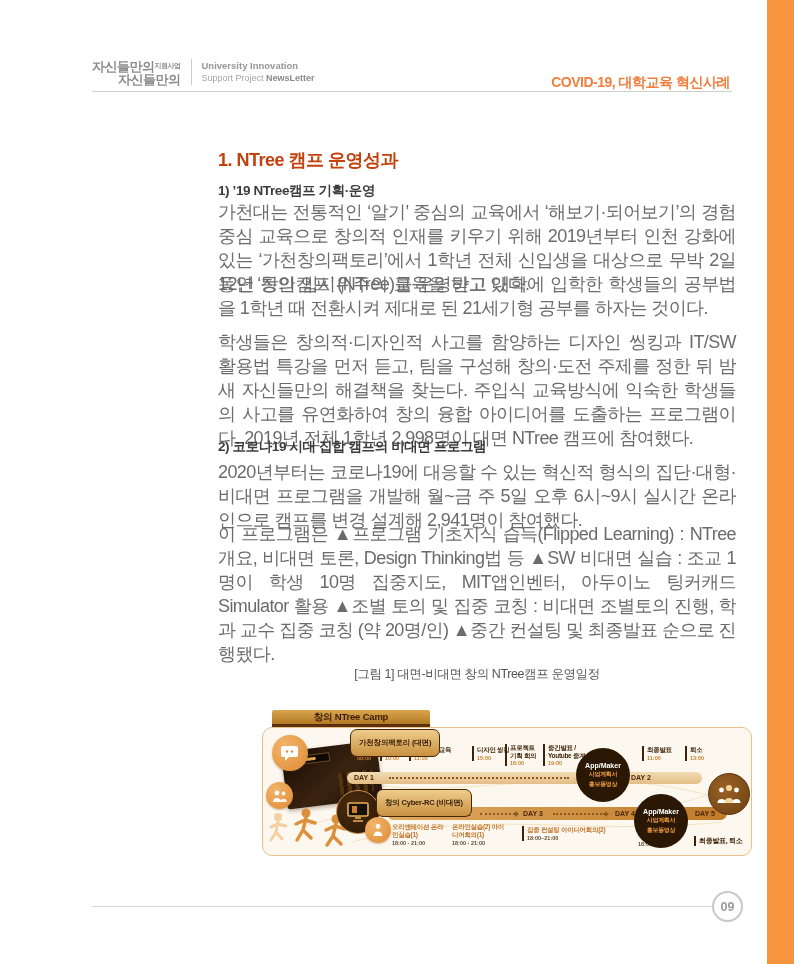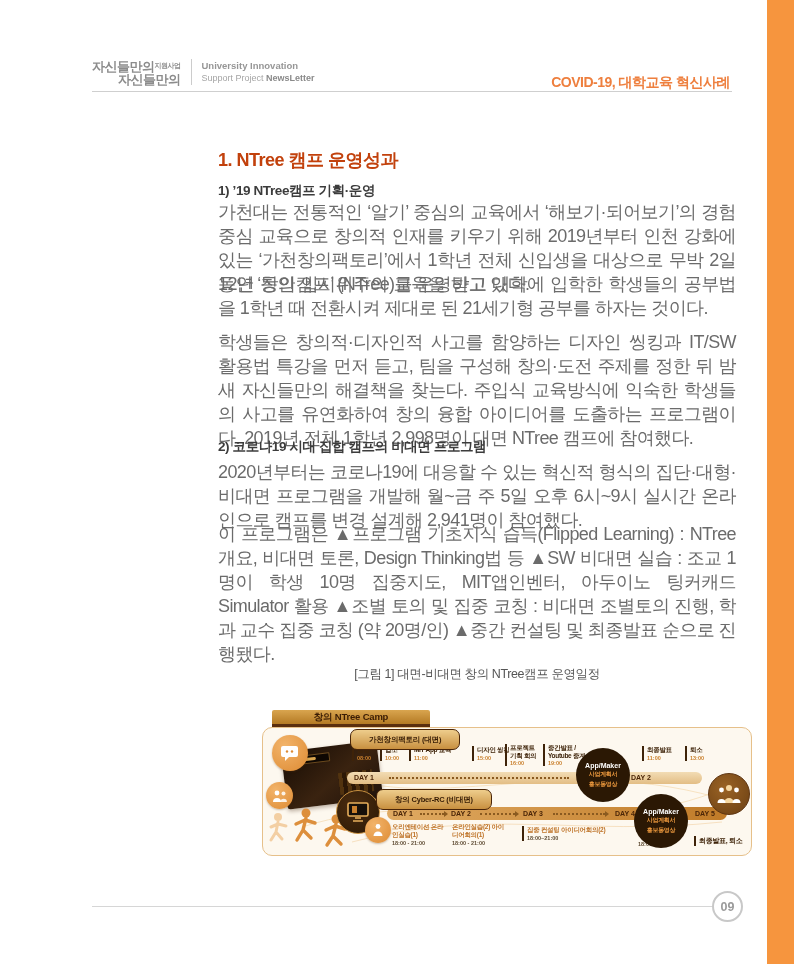--- a/index.html
+++ b/index.html
@@ -37,23 +37,23 @@
   .caption { position:absolute; left:0; top:666px; width:518px; text-align:center; font-size:12.5px; color:#555; letter-spacing:-0.4px; }
 
   
   .fig { position:absolute; left:245px; top:710px; width:490px; height:148px;margin-left:17px; }
   .fig-banner { position:absolute; left:10px; top:0; width:158px; height:17px; z-index:4;
     background:linear-gradient(180deg,#D9A54F,#B47A24); border-bottom:3px solid #5A2E0E; border-radius:2px 2px 0 0;
     color:#3A1C04; font-weight:bold; font-size:9.5px; display:flex; align-items:center; justify-content:center; letter-spacing:-0.2px; }
   .fig-box { position:absolute; left:0; top:17px; width:490px; height:129px; background:#FDF8EF; border:1px solid #E6C08A; border-radius:10px; }
   .fig-curves { position:absolute; left:0; top:17px; width:490px; height:129px; z-index:0; }
 
-  .pill { position:absolute; height:21px; border:1px solid #4A2508; border-radius:7px;
+  .pill { position:absolute; height:28px; border:1px solid #4A2508; border-radius:7px;
     background:linear-gradient(180deg,#EECD8C,#C89040); font-size:7.5px; font-weight:bold; color:#351B04;
-    display:flex; align-items:center; justify-content:center; padding:0 18px; z-index:3; white-space:nowrap; letter-spacing:-0.2px; }
+    display:flex; align-items:center; justify-content:center; padding:0 8px; z-index:3; white-space:nowrap; letter-spacing:-0.2px; }
 
   .fi { position:absolute; top:36px; border-left:2px solid #3E2309; padding-left:3px; z-index:2; }
   .fi-name { font-size:6.5px; font-weight:bold; color:#3E2309; line-height:7.5px; letter-spacing:-0.3px; }
   .fi-time { font-size:5.5px; color:#C9802E; font-weight:bold; margin-top:1px; }
 
   .bar { position:absolute; border-radius:7px; z-index:1; }
   .bar-top { left:85px; top:62px; width:355px; height:12px; background:linear-gradient(180deg,#F2DCB4,#E3BE85); }
   .bar-bottom { left:125px; top:97px; width:340px; height:13px; background:linear-gradient(90deg,#E0AA62,#C07B28); }
   .day { position:absolute; top:2px; font-size:7px; font-weight:bold; color:#4A2508; white-space:nowrap; }
   .dots { position:absolute; top:5px; border-top:2px dotted #8A5A20; height:0; }

